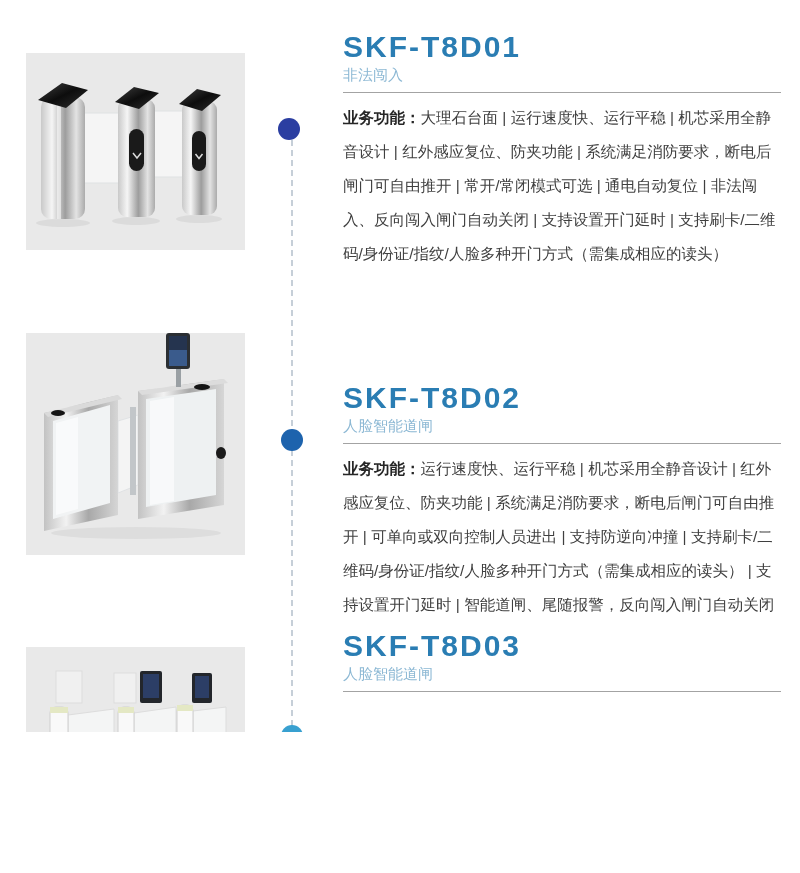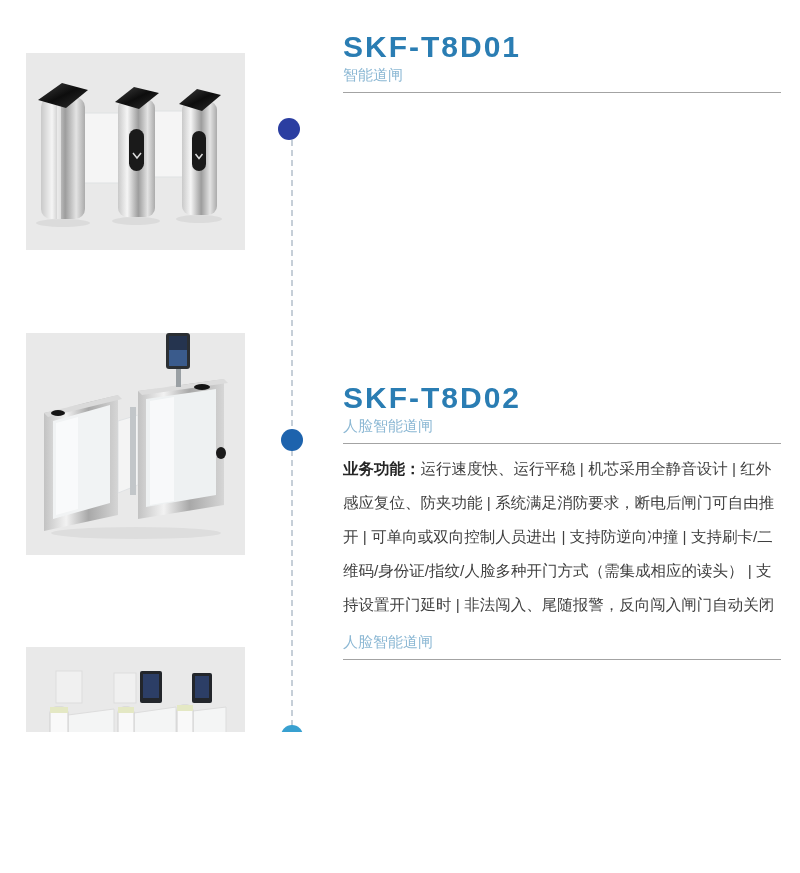--- a/index.html
+++ b/index.html
@@ -69,22 +69,23 @@
         <path d="M153 51 L171 36 L195 42 L176 58 Z" fill="url(#dk1)"></path>
         <rect x="166" y="78" width="14" height="40" rx="7" fill="#1a1a1a"></rect>
         <path d="M169.5 101 l3.5 4.5 3.5 -4.5" fill="none" stroke="#dcdcdc" stroke-width="1.5"></path>
         <ellipse cx="173" cy="166" rx="23" ry="4" fill="#000000" opacity="0.06"></ellipse>
       </g>
     </svg>
   </div>
   <span class="dot dot-1" style="left:278px;top:118px;"></span>
   <div class="info" style="top:31px;">
     <h2 class="model">SKF-T8D01</h2>
-    <div class="subtitle">智能道闸</div>
+    <div class="subtitle">非法闯入</div>
     <hr class="divider">
+    <p class="desc"><strong>业务功能：</strong><span>大理石台面 | 运行速度快、运行平稳 | 机芯采用全静音设计 | 红外感应复位、防夹功能 | 系统满足消防要求，断电后闸门可自由推开 | 常开/常闭模式可选 | 通电自动复位 | 非法闯入、反向闯入闸门自动关闭 | 支持设置开门延时 | 支持刷卡/二维码/身份证/指纹/人脸多种开门方式（需集成相应的读头）</span></p>
   </div>
 
   <div class="img-box" style="left:26px;top:333px;width:219px;height:222px;">
     <svg viewBox="0 0 219 222">
       <g>
         <polygon points="18,80 92,62 92,182 18,198" fill="url(#m1a)"></polygon>
         <polygon points="18,80 92,62 96,66 22,84" fill="#dadada"></polygon>
         <polygon points="27,88 84,72 84,170 27,186" fill="#f1f3f4"></polygon>
         <polygon points="30,90 52,84 52,176 30,182" fill="#ffffff" opacity="0.6"></polygon>
         <ellipse cx="32" cy="80" rx="7" ry="3" fill="#141414"></ellipse>
@@ -116,21 +117,21 @@
             <stop offset="1" stop-color="#d6d6d6"></stop>
         </linearGradient>
       </defs>
     </svg>
   </div>
   <span class="dot dot-2" style="left:281px;top:429px;"></span>
   <div class="info" style="top:334px;margin-top:48px;">
     <h2 class="model">SKF-T8D02</h2>
     <div class="subtitle">人脸智能道闸</div>
     <hr class="divider">
-    <p class="desc"><strong>业务功能：</strong><span>运行速度快、运行平稳 | 机芯采用全静音设计 | 红外感应复位、防夹功能 | 系统满足消防要求，断电后闸门可自由推开 | 可单向或双向控制人员进出 | 支持防逆向冲撞 | 支持刷卡/二维码/身份证/指纹/人脸多种开门方式（需集成相应的读头） | 支持设置开门延时 | 非法闯入、尾随报警，反向闯入闸门自动关闭</span></p>
+    <p class="desc"><strong>业务功能：</strong><span>运行速度快、运行平稳 | 机芯采用全静音设计 | 红外感应复位、防夹功能 | 系统满足消防要求，断电后闸门可自由推开 | 可单向或双向控制人员进出 | 支持防逆向冲撞 | 支持刷卡/二维码/身份证/指纹/人脸多种开门方式（需集成相应的读头） | 支持设置开门延时 | 智能道闸、尾随报警，反向闯入闸门自动关闭</span></p>
   </div>
 
   <div class="img-box" style="left:26px;top:647px;width:219px;height:198px;">
     <svg viewBox="0 0 219 198">
       <g>
         <polygon points="42,68 88,62 88,142 42,152" fill="#f4f5f5" stroke="#dddddd"></polygon>
         <polygon points="108,66 150,60 150,138 108,146" fill="#f4f5f5" stroke="#dddddd"></polygon>
         <polygon points="167,64 200,60 200,134 167,142" fill="#f4f5f5" stroke="#dddddd"></polygon>
       </g>
       <g>
@@ -149,18 +150,19 @@
         <rect x="92" y="60" width="16" height="100" rx="6" fill="#f9f9f9" stroke="#cfcfcf"></rect>
         <rect x="92" y="60" width="16" height="6" fill="#e4e8c4"></rect>
         <rect x="151" y="58" width="16" height="96" rx="6" fill="#f9f9f9" stroke="#cfcfcf"></rect>
         <rect x="151" y="58" width="16" height="6" fill="#e4e8c4"></rect>
         <ellipse cx="105" cy="172" rx="86" ry="6" fill="#000000" opacity="0.05"></ellipse>
       </g>
     </svg>
   </div>
   <span class="dot dot-3" style="left:281px;top:725px;"></span>
   <div class="info" style="top:630px;">
+    <h2 class="model">SKF-T8D03</h2>
     <div class="subtitle">人脸智能道闸</div>
     <hr class="divider">
   </div>
 
   <div class="bottom-mark"></div>
 </div>
 
 </body></html>

